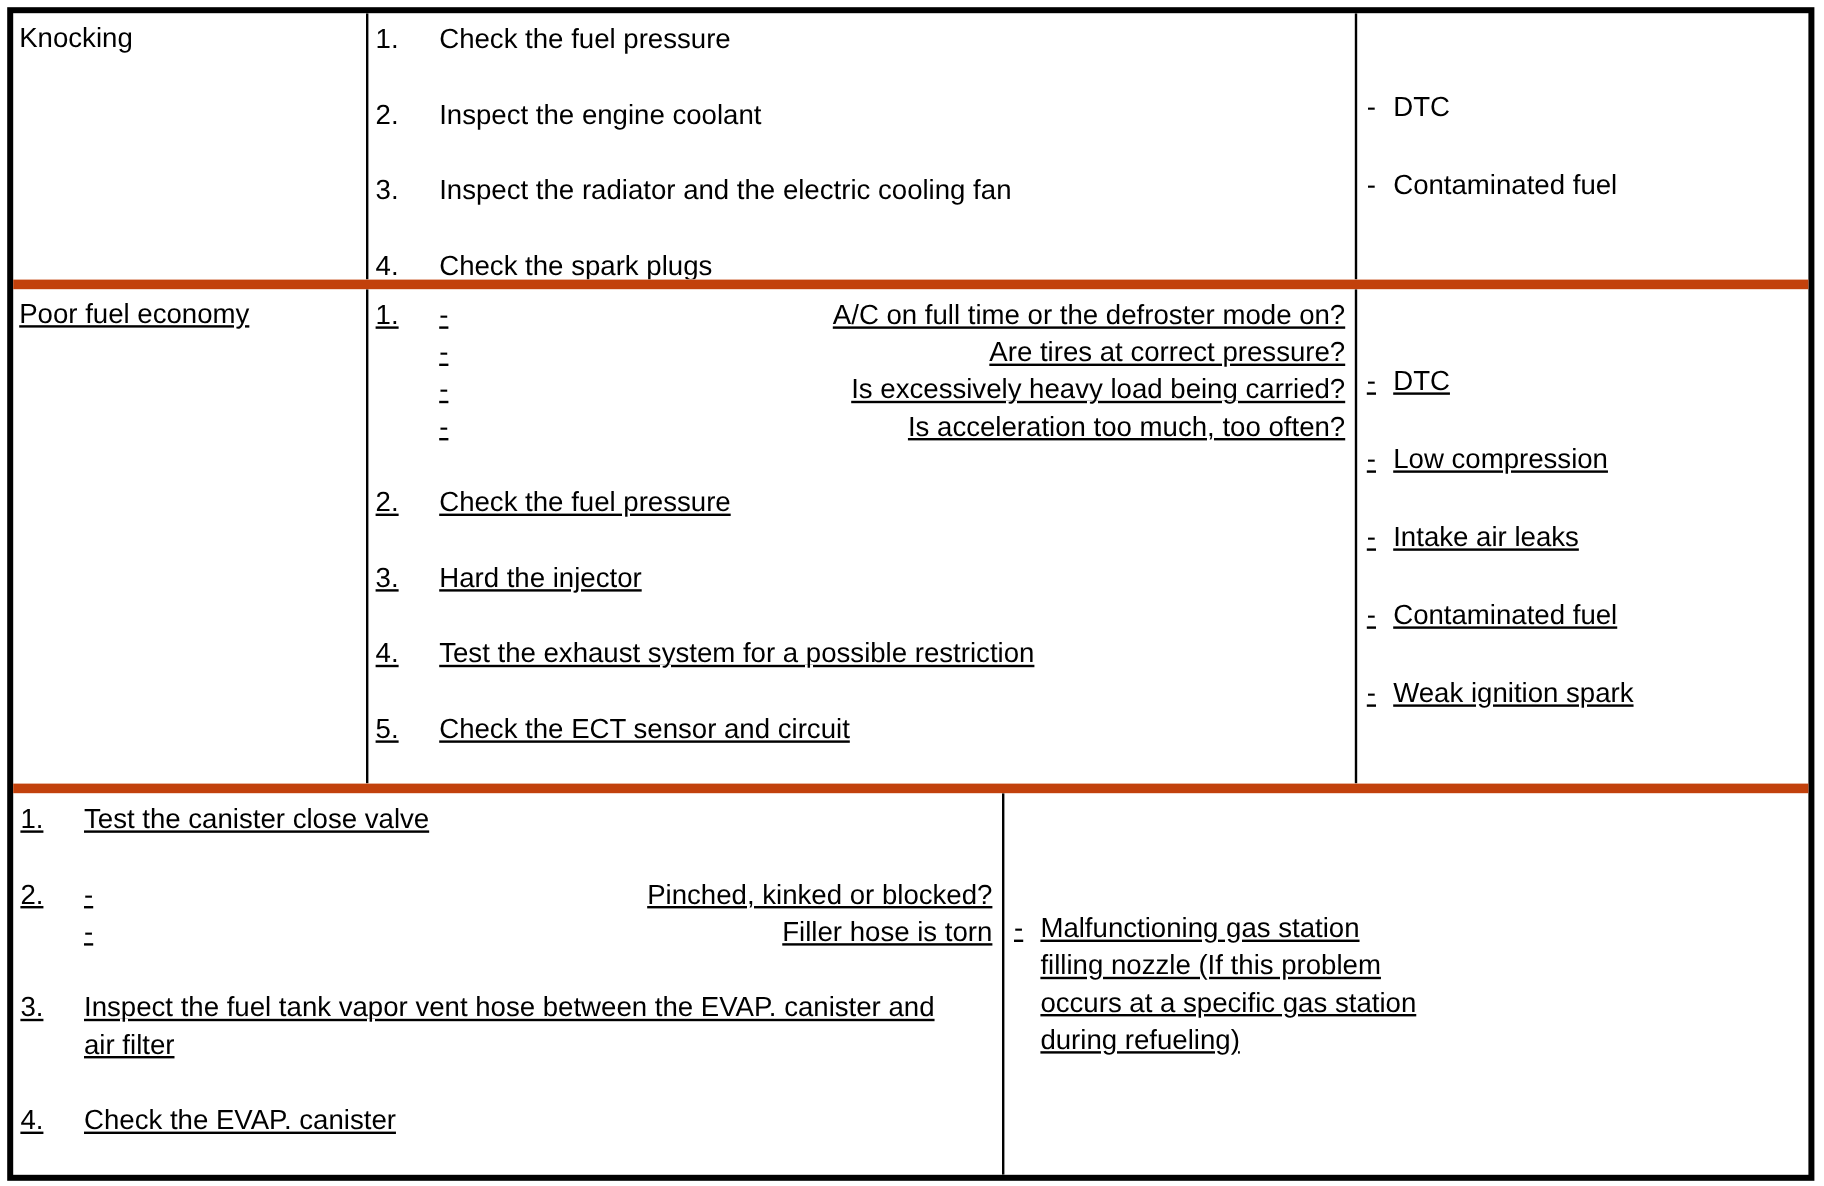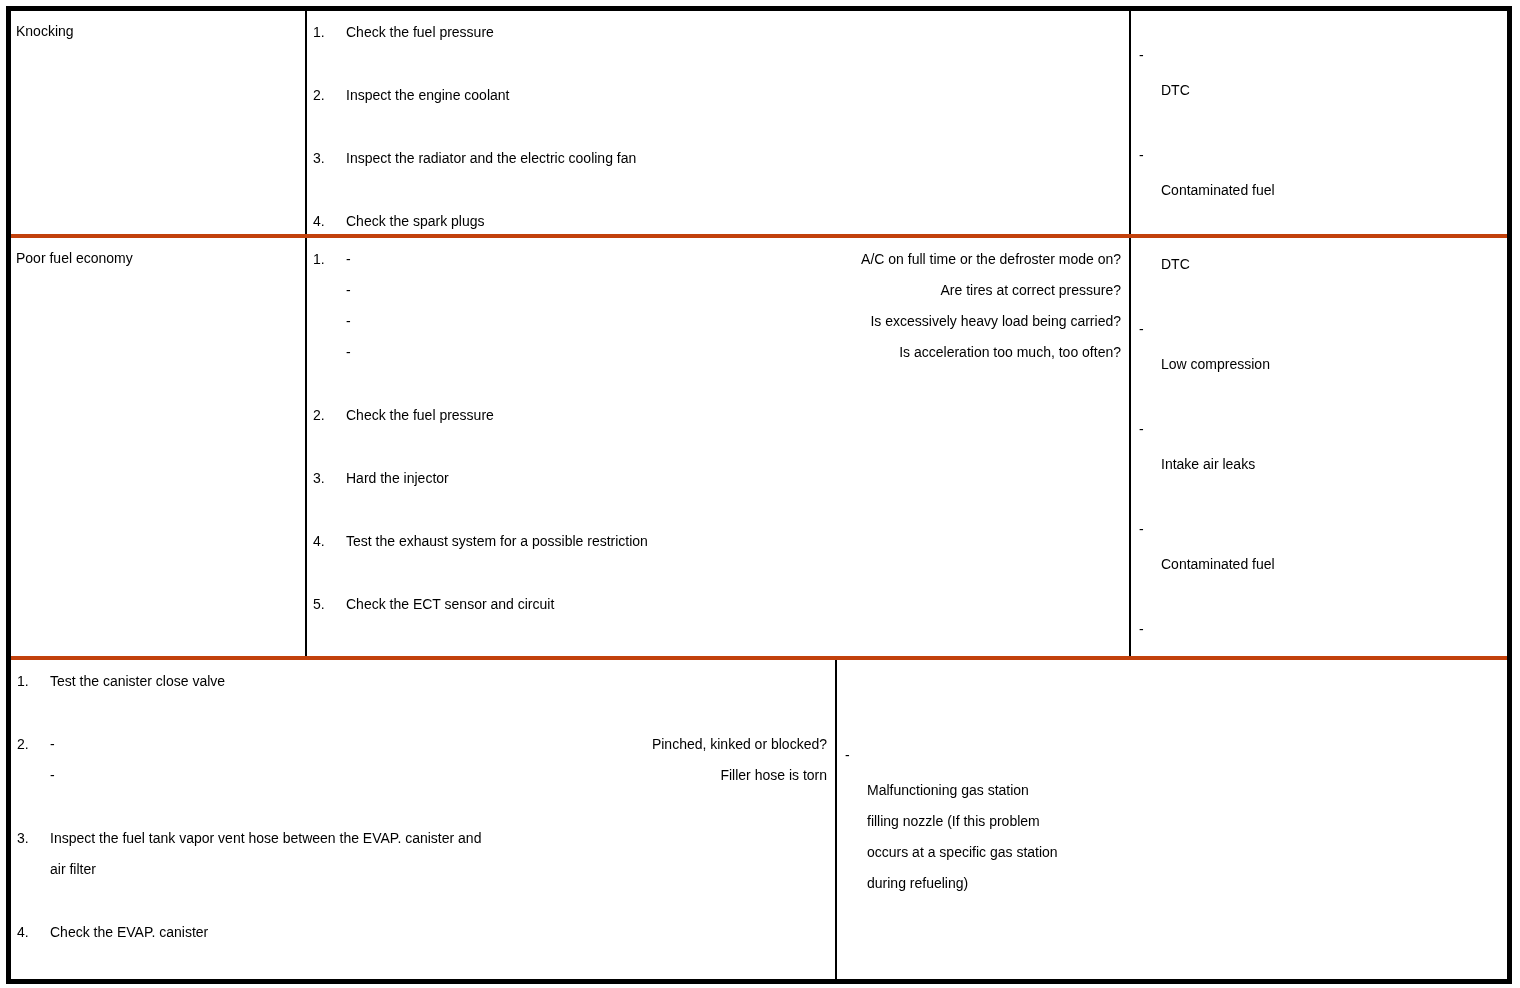--- a/index.html
+++ b/index.html
@@ -30,67 +30,67 @@
     display: flex;
     flex-direction: column;
     background: #ffffff;
   }
   .tr {
     display: flex;
     flex-direction: row;
     box-sizing: border-box;
     overflow: hidden;
   }
-  .tr + .tr { border-top: 4px solid #c2410c; }
+  .tr + .tr { border-top: 8px solid #c2410c; text-decoration: underline; }
   .row-0 { height: 224px; }
   .row-1 { height: 423px; }
   .row-2 { flex: 1 1 auto; }
 
   .td {
     box-sizing: border-box;
     overflow: hidden;
-    font-size: 14px;
+    font-size: 23px;
     line-height: 31px;
   }
   .td + .td { border-left: 2px solid #000000; }
 
   .col-symptom {
     flex: 0 0 294px;
     padding: 5px 4px 0 5px;
   }
   .symptom-text { white-space: pre-line; }
 
   .col-steps {
     flex: 0 0 824px;
     padding: 6px 8px 0 6px;
   }
   .step {
     display: flex;
     margin-bottom: 32px;
   }
   .step-num { flex: 0 0 33px; }
-  .step-body { flex: 1 1 auto; }
+  .step-body { flex: 1 1 auto; margin-left: 20px; }
   .step-text { white-space: pre-line; }
   .sub { display: flex; }
   .dash { flex: 0 0 16px; }
   .sub-text { flex: 1 1 auto; text-align: right; }
 
   .col-causes {
     flex: 1 1 auto;
     padding: 0 4px 0 8px;
     display: flex;
     flex-direction: column;
     justify-content: center;
   }
   .cause {
     display: flex;
     margin: 17px 0;
   }
   .cause-dash { flex: 0 0 22px; }
-  .cause-text { white-space: pre-line; flex: 1 1 auto; margin-top: 35px; }
+  .cause-text { white-space: pre-line; flex: 1 1 auto; }
 </style>
 </head>
 <body style="background: rgb(255, 255, 255); color: rgb(0, 0, 0);">
 
 <div class="page">
   <div class="table-wrap">
       <div class="tr row-0">
     <div class="td col-symptom">
       <div class="symptom-text">Knocking</div>
     </div>

